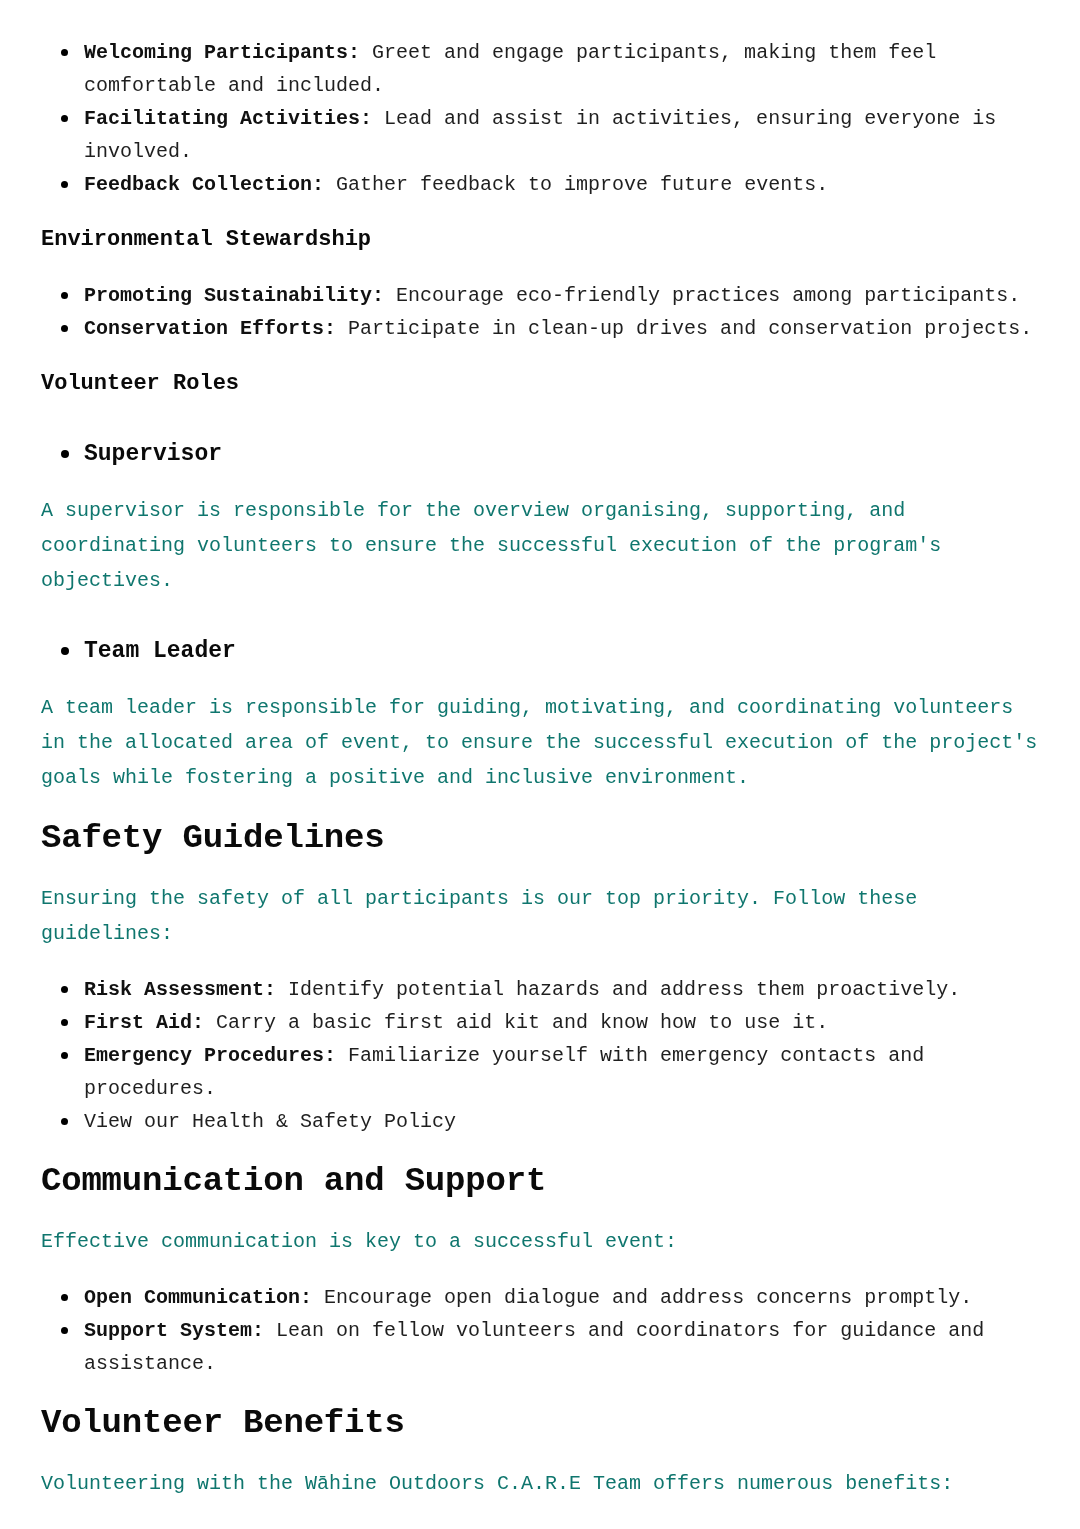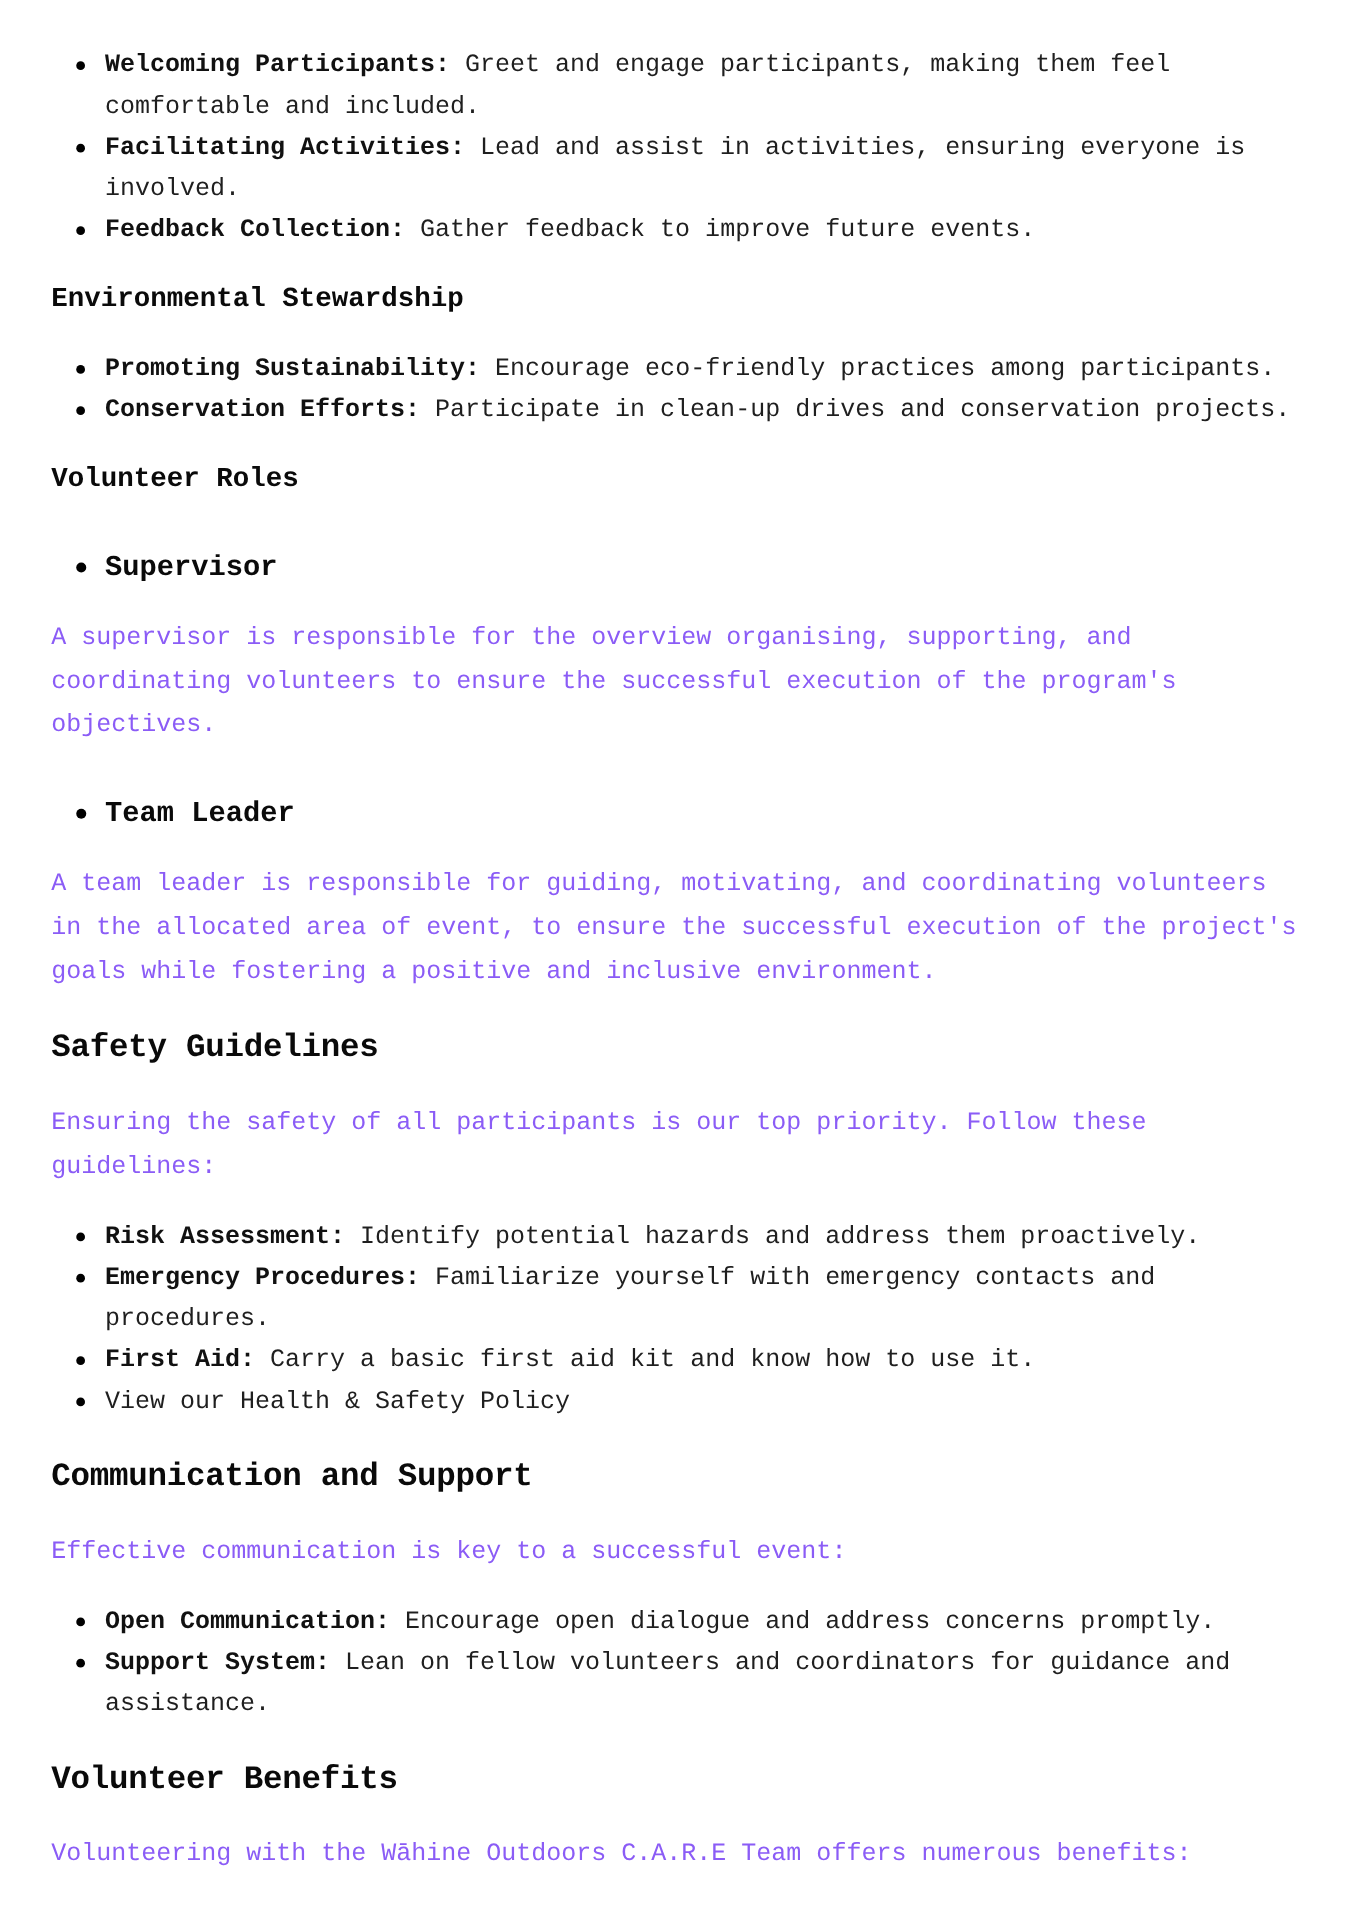--- a/index.html
+++ b/index.html
@@ -11,36 +11,36 @@
     font-family: "DejaVu Sans", "Liberation Sans", sans-serif;
     color: #1f1f1f;
   }
   .doc {
     padding: 14px 39px 0 41px;
     font-family: Liberation Mono, monospace;
   }
   .doc > * { margin: 22px 0; }
 
   h2 {
-    font-size: 26px;
+    font-size: 34px;
     line-height: 42px;
     font-weight: 700;
     color: #0a0a0a;
     letter-spacing: -0.2px;
   }
   h3 {
     font-size: 22px;
     line-height: 34px;
     font-weight: 700;
     color: #0a0a0a;
   }
   p {
     font-size: 20px;
     line-height: 35px;
-    color: #8b5cf6;
+    color: #0f766e;
   }
   ul { list-style: none; }
   li {
     position: relative;
     padding-left: 43px;
     font-size: 20px;
     line-height: 33px;
     color: #1f1f1f;
   }
   li::before {
@@ -118,26 +118,26 @@
   <h2>Safety Guidelines</h2>
 
   <p>Ensuring the safety of all participants is our top priority. Follow these guidelines:</p>
 
   <ul>
     <li>
       <strong>Risk Assessment:</strong>
       <span>Identify potential hazards and address them proactively.</span>
     </li>
     <li>
+      <strong>First Aid:</strong>
+      <span>Carry a basic first aid kit and know how to use it.</span>
+    </li>
+    <li>
       <strong>Emergency Procedures:</strong>
       <span>Familiarize yourself with emergency contacts and procedures.</span>
-    </li>
-    <li>
-      <strong>First Aid:</strong>
-      <span>Carry a basic first aid kit and know how to use it.</span>
     </li>
     <li>
       <strong></strong>
       <span>View our Health &amp; Safety Policy</span>
     </li>
   </ul>
 
   <h2>Communication and Support</h2>
 
   <p>Effective communication is key to a successful event:</p>

